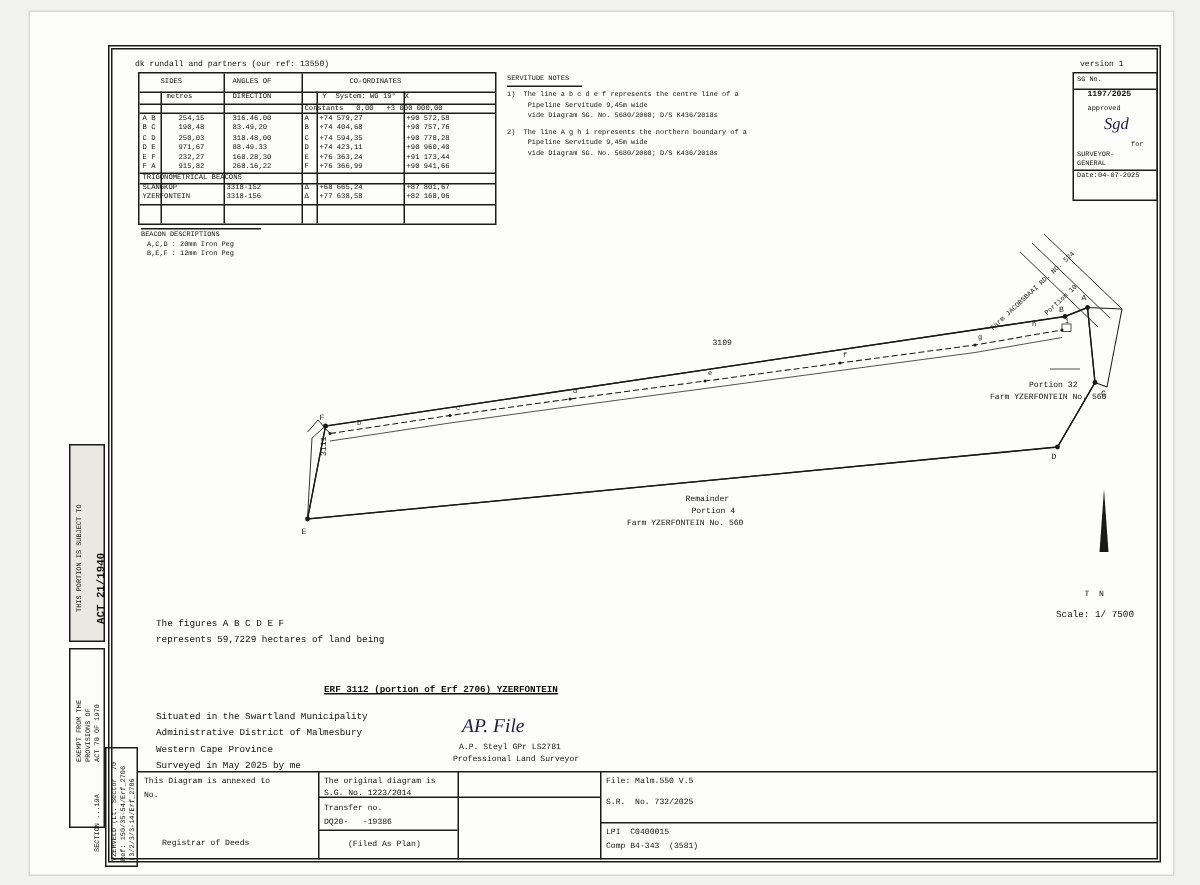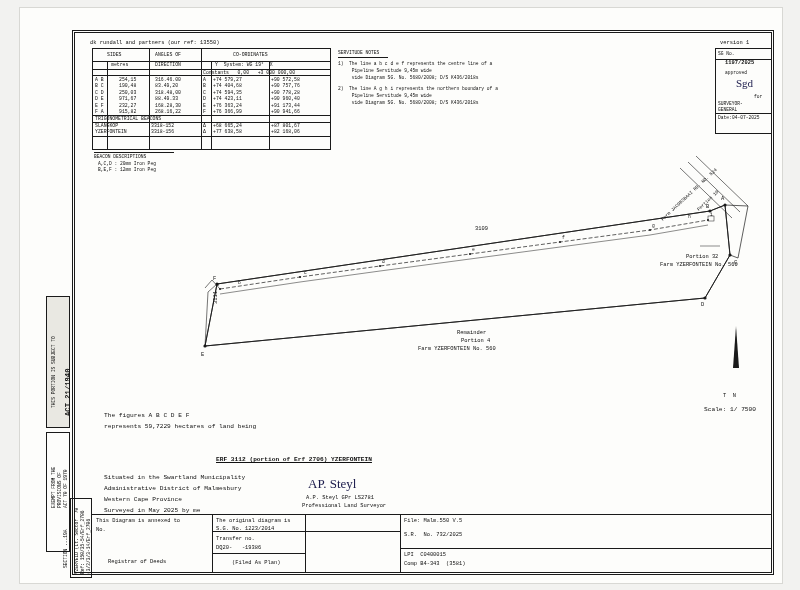--- a/index.html
+++ b/index.html
@@ -32,21 +32,21 @@
 
   
   .sgbox{position:absolute;left:695px;top:40px;width:55px;height:84px;border:1px solid #1a1a1a;}
   .sgbox .hl{position:absolute;left:0;right:0;height:0;border-top:1px solid #1a1a1a;}
   .vbox{position:absolute;border:1px solid #1a1a1a;}
 
   
   .bline{position:absolute;background:#1a1a1a;}
 
   
-  .sig{position:absolute;font-family:"Liberation Serif", serif;color:#1a1a4a;text-align:center;}
+  .sig{position:absolute;font-family:"Liberation Serif", serif;font-style:italic;color:#1a1a4a;text-align:center;}
 
   svg{position:absolute;left:0;top:0;overflow:visible;}
   .dim{stroke:#1a1a1a;fill:none;}
 </style>
 </head>
 <body>
 
 <div id="page">
   <div class="sheet">
 
@@ -258,21 +258,21 @@
 
     <div class="t s7" style="left:84px;top:404px;">The figures A B C D E F</div>
     <div class="t s7" style="left:84px;top:415px;">represents 59,7229 hectares of land being</div>
     <div class="t s7 bold ul" style="left:196px;top:448px;">ERF 3112 (portion of Erf 2706) YZERFONTEIN</div>
 
     <div class="t s7" style="left:84px;top:466px;">Situated in the Swartland Municipality</div>
     <div class="t s7" style="left:84px;top:477px;">Administrative District of Malmesbury</div>
     <div class="t s7" style="left:84px;top:488px;">Western Cape Province</div>
     <div class="t s7" style="left:84px;top:499px;">Surveyed in May 2025 by me</div>
 
-    <div class="sig" style="left:288px;top:468px;font-size:13px;">AP. Steyl</div>
+    <div class="sig" style="left:288px;top:468px;font-size:13px;">AP. File</div>
     <div class="t s6" style="left:286px;top:487px;">A.P. Steyl GPr LS2781</div>
     <div class="t s6" style="left:282px;top:495px;">Professional Land Surveyor</div>
 
     <div class="bline" style="left:72px;top:506px;width:680px;height:1px;"></div>
     <div class="bline" style="left:192px;top:506px;width:1px;height:59px;"></div>
     <div class="bline" style="left:285px;top:506px;width:1px;height:59px;"></div>
     <div class="bline" style="left:380px;top:506px;width:1px;height:59px;"></div>
     <div class="bline" style="left:192px;top:523px;width:188px;height:1px;"></div>
     <div class="bline" style="left:192px;top:545px;width:93px;height:1px;"></div>
     <div class="bline" style="left:380px;top:540px;width:372px;height:1px;"></div>

